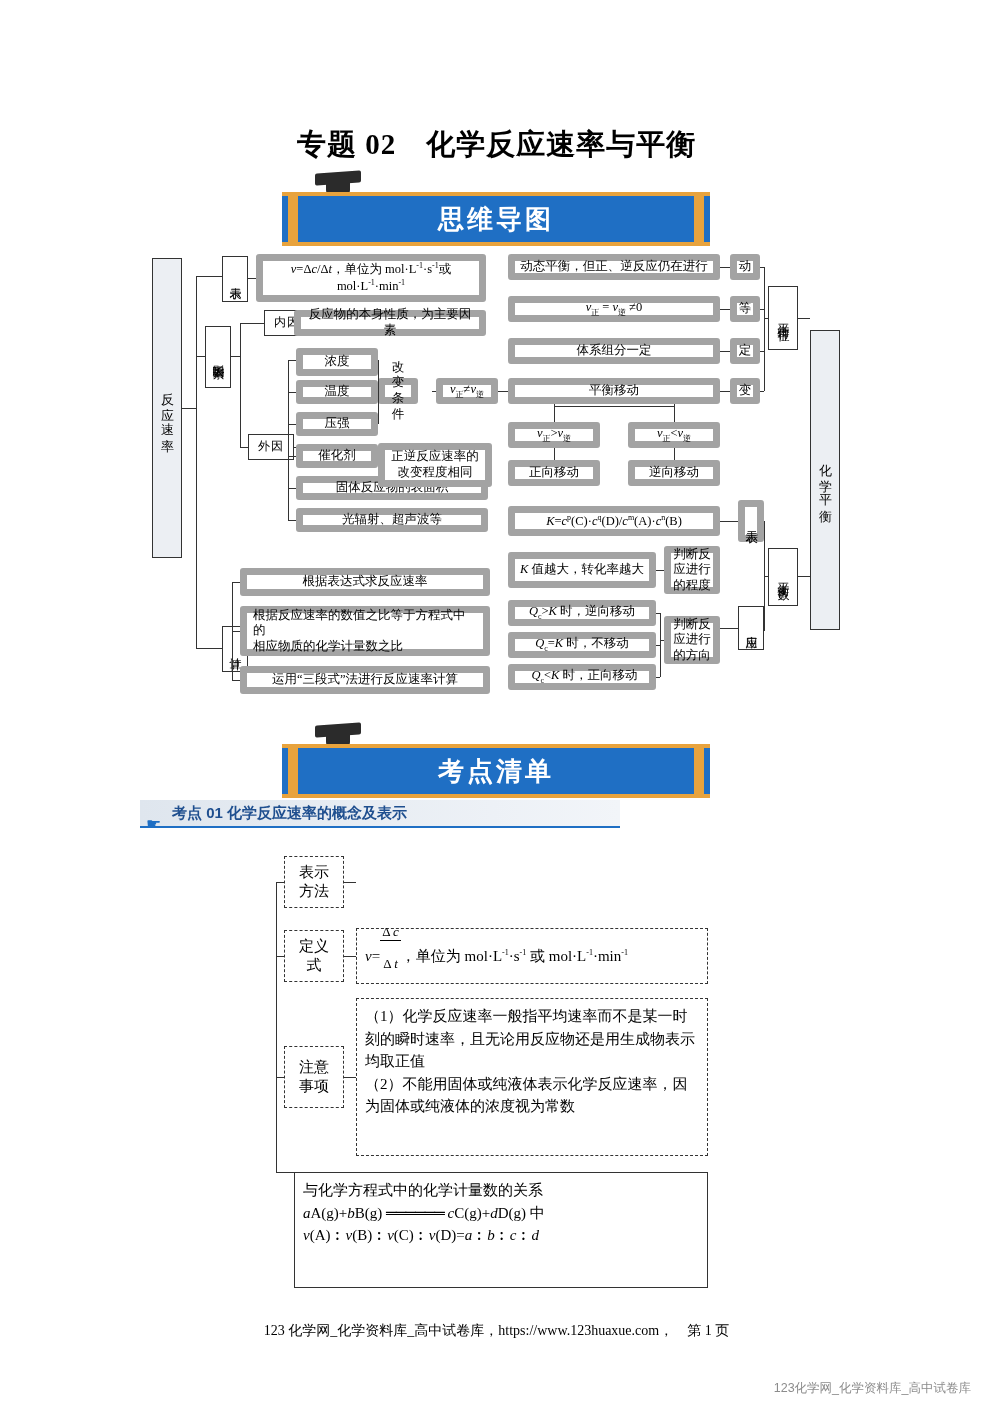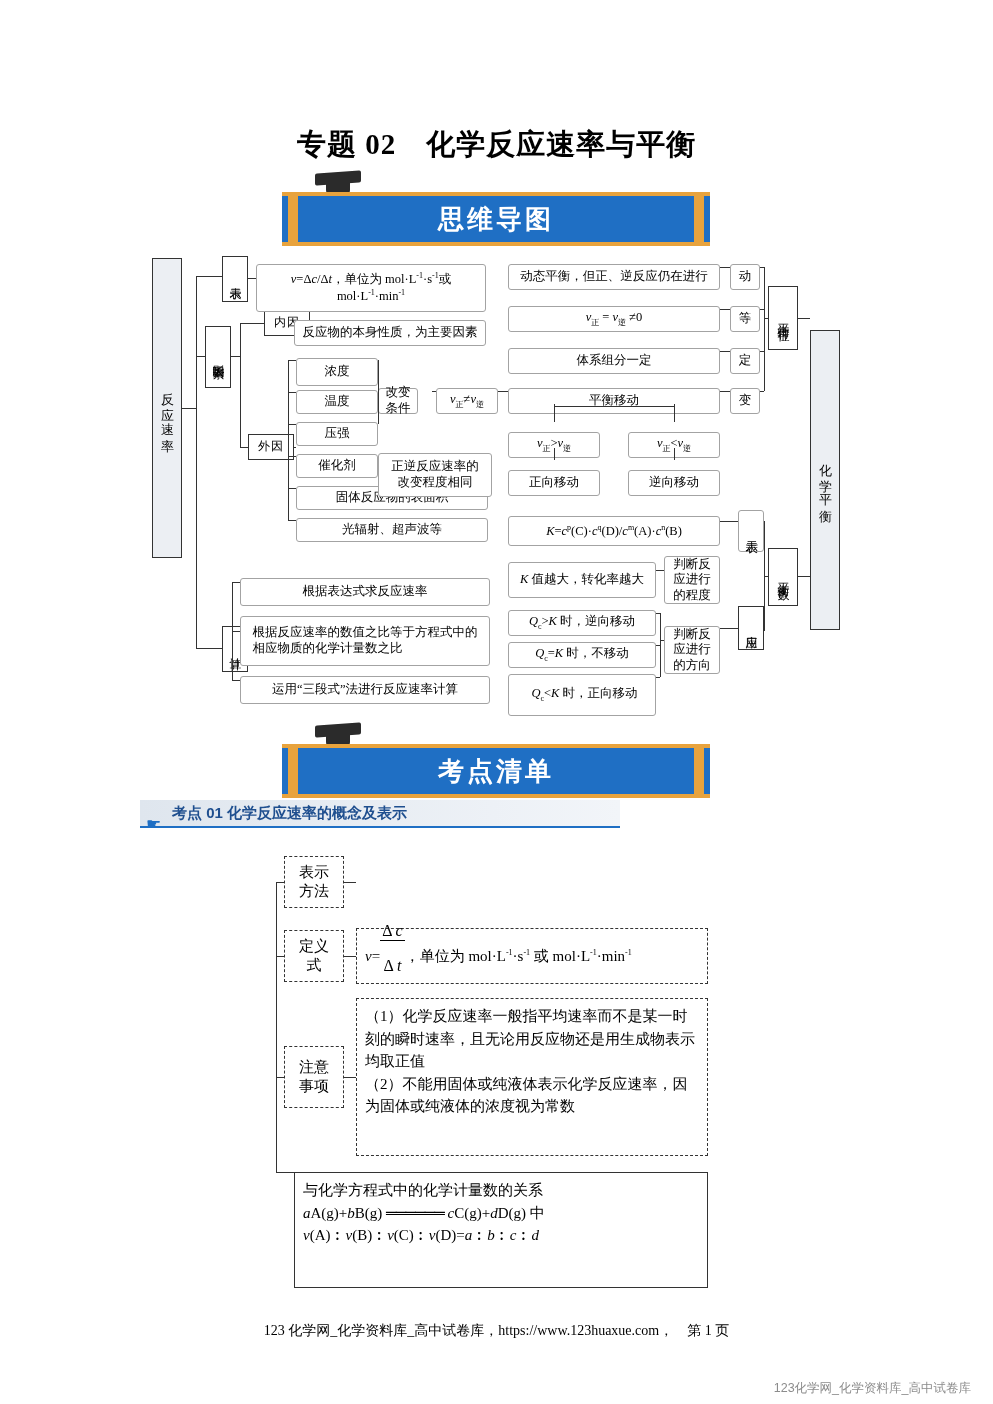--- a/index.html
+++ b/index.html
@@ -52,30 +52,29 @@
     position:absolute;left:11px;top:9px;width:24px;height:13px;background:#2b2b2b;
     border-radius:0 0 4px 4px;
   }
   #cap1{left:315px;top:172px;}
   #cap2{left:315px;top:724px;}
 
   
   .map{position:absolute;left:0;top:248px;width:993px;height:480px;}
   .box{
     position:absolute;
-    border:1px solid #a3a3a3;
+    border:7px solid #a3a3a3;
     box-sizing:border-box;
     display:flex;align-items:center;justify-content:center;
     text-align:center;
     font-size:12.5px;
     line-height:1.25;
     background:#fff;
     font-family:"Liberation Serif", serif;
     padding:1px 3px;
-    margin-top:10px;
   }
   .box.r{border-radius:3px;}
   .vbox{
     position:absolute;border:1px solid #333;box-sizing:border-box;
     background:#eceff3;
     display:flex;align-items:center;justify-content:center;
     font-size:13px;
     writing-mode:vertical-rl;
     letter-spacing:6px;
     font-family:"Liberation Serif", serif;
@@ -121,21 +120,21 @@
   }
   .lbox.dash{border-style:dashed;}
   .tagbox{
     position:absolute;border:1px solid #333;box-sizing:border-box;background:#fff;
     display:flex;align-items:center;justify-content:center;
     font-size:15px;text-align:center;line-height:1.3;
     font-family:"Liberation Serif", serif;
   }
   .tagbox.dash{border-style:dashed;}
 
-  .frac{display:inline-block;vertical-align:middle;text-align:center;font-size:16px;line-height:1.1;}
+  .frac{display:inline-block;vertical-align:middle;text-align:center;font-size:13px;line-height:1.1;}
   .frac .n{display:block;border-bottom:1px solid #000;padding:0 2px;}
   .frac .d{display:block;padding:16px 2px;}
 
   
   .footer{
     position:absolute;left:0;top:1322px;width:993px;text-align:center;
     font-size:14px;font-family:"Liberation Serif", serif;
   }
   .wm{
     position:absolute;right:22px;top:1380px;color:#8c8c8c;font-size:12.5px;
@@ -271,21 +270,21 @@
       <div>判断反<br>应进行<br>的程度</div>
     </div>
     <div class="ln lnh" style="left:656px;top:322px;width:8px;"></div>
 
     <div class="box r" style="left:508px;top:352px;width:148px;height:26px;">
       <span><span class="it">Q</span><sub>c</sub>&gt;<span class="it">K</span> 时，逆向移动</span>
     </div>
     <div class="box r" style="left:508px;top:384px;width:148px;height:26px;">
       <span><span class="it">Q</span><sub>c</sub>=<span class="it">K</span> 时，不移动</span>
     </div>
-    <div class="box r" style="left:508px;top:416px;width:148px;height:42px;padding-left:8px;">
+    <div class="box r" style="left:508px;top:416px;width:148px;height:26px;padding-left:8px;">
       <span><span class="it">Q</span><sub>c</sub>&lt;<span class="it">K</span> 时，正向移动</span>
     </div>
     <div class="box r" style="left:664px;top:368px;width:56px;height:48px;padding:2px;">
       <div>判断反<br>应进行<br>的方向</div>
     </div>
     <div class="ln lnv" style="left:660px;top:365px;height:64px;"></div>
     <div class="ln lnh" style="left:656px;top:365px;width:4px;"></div>
     <div class="ln lnh" style="left:656px;top:397px;width:4px;"></div>
     <div class="ln lnh" style="left:656px;top:429px;width:4px;"></div>
     <div class="ln lnh" style="left:660px;top:392px;width:4px;"></div>

